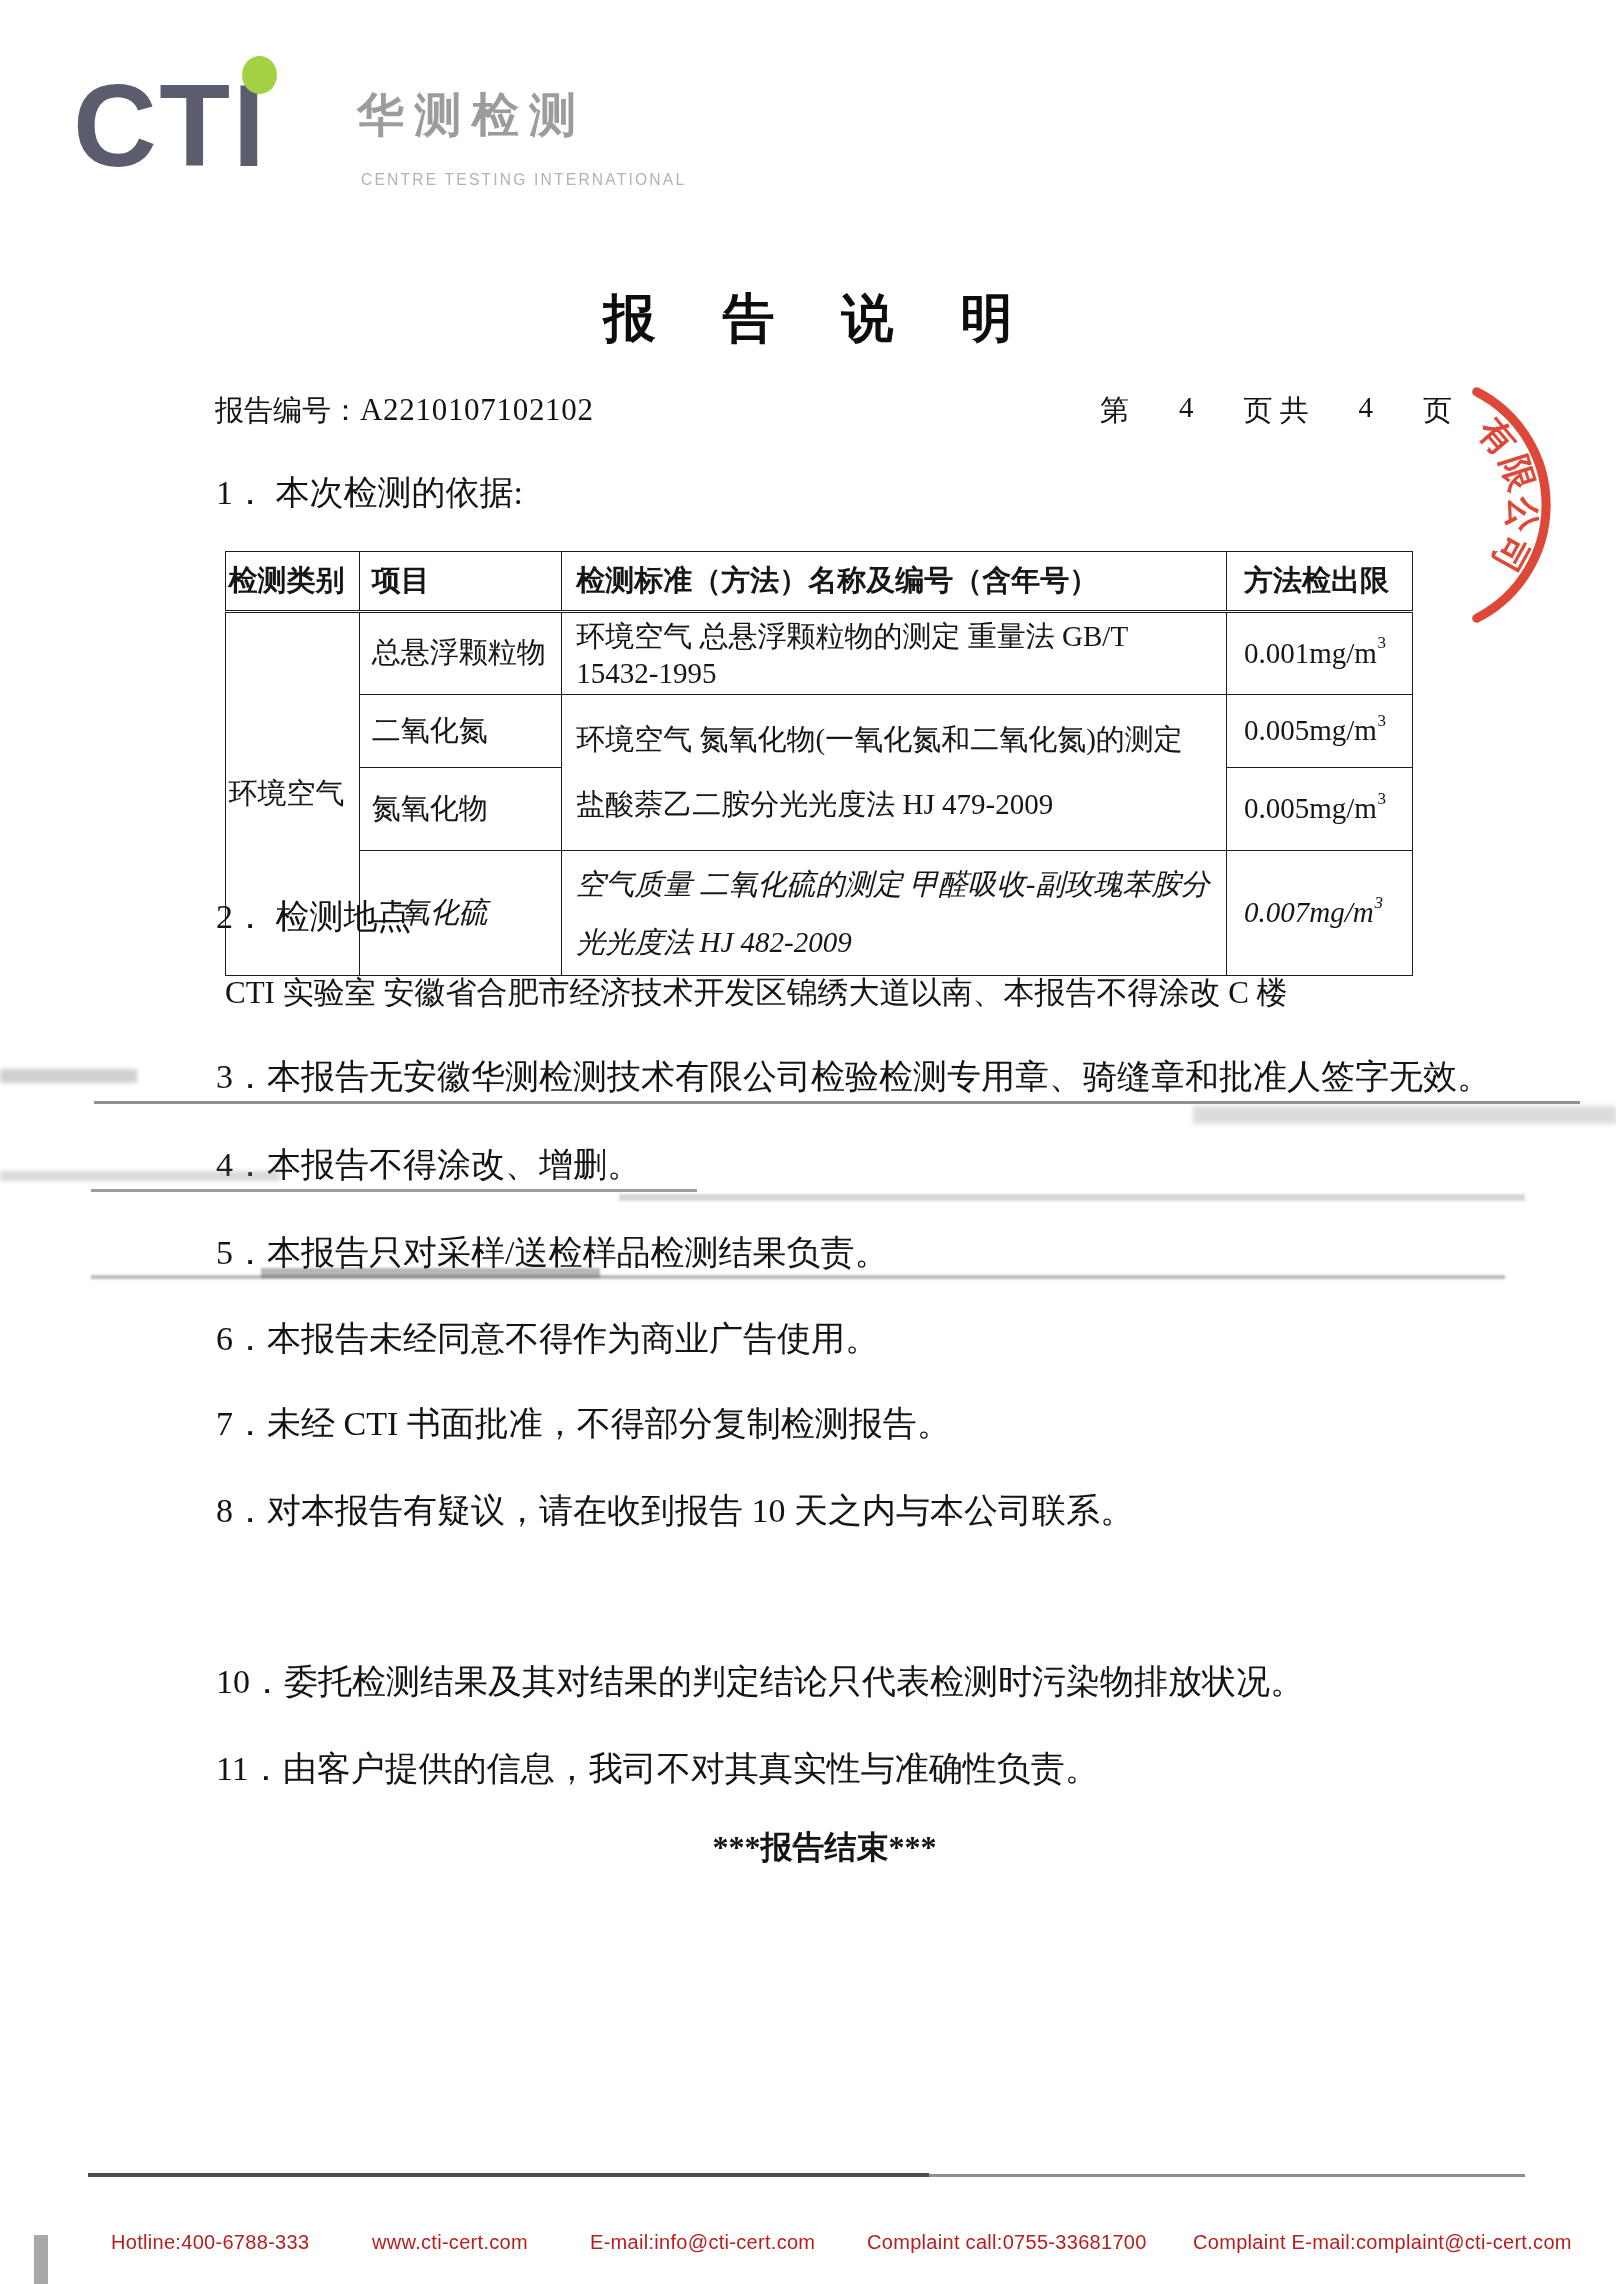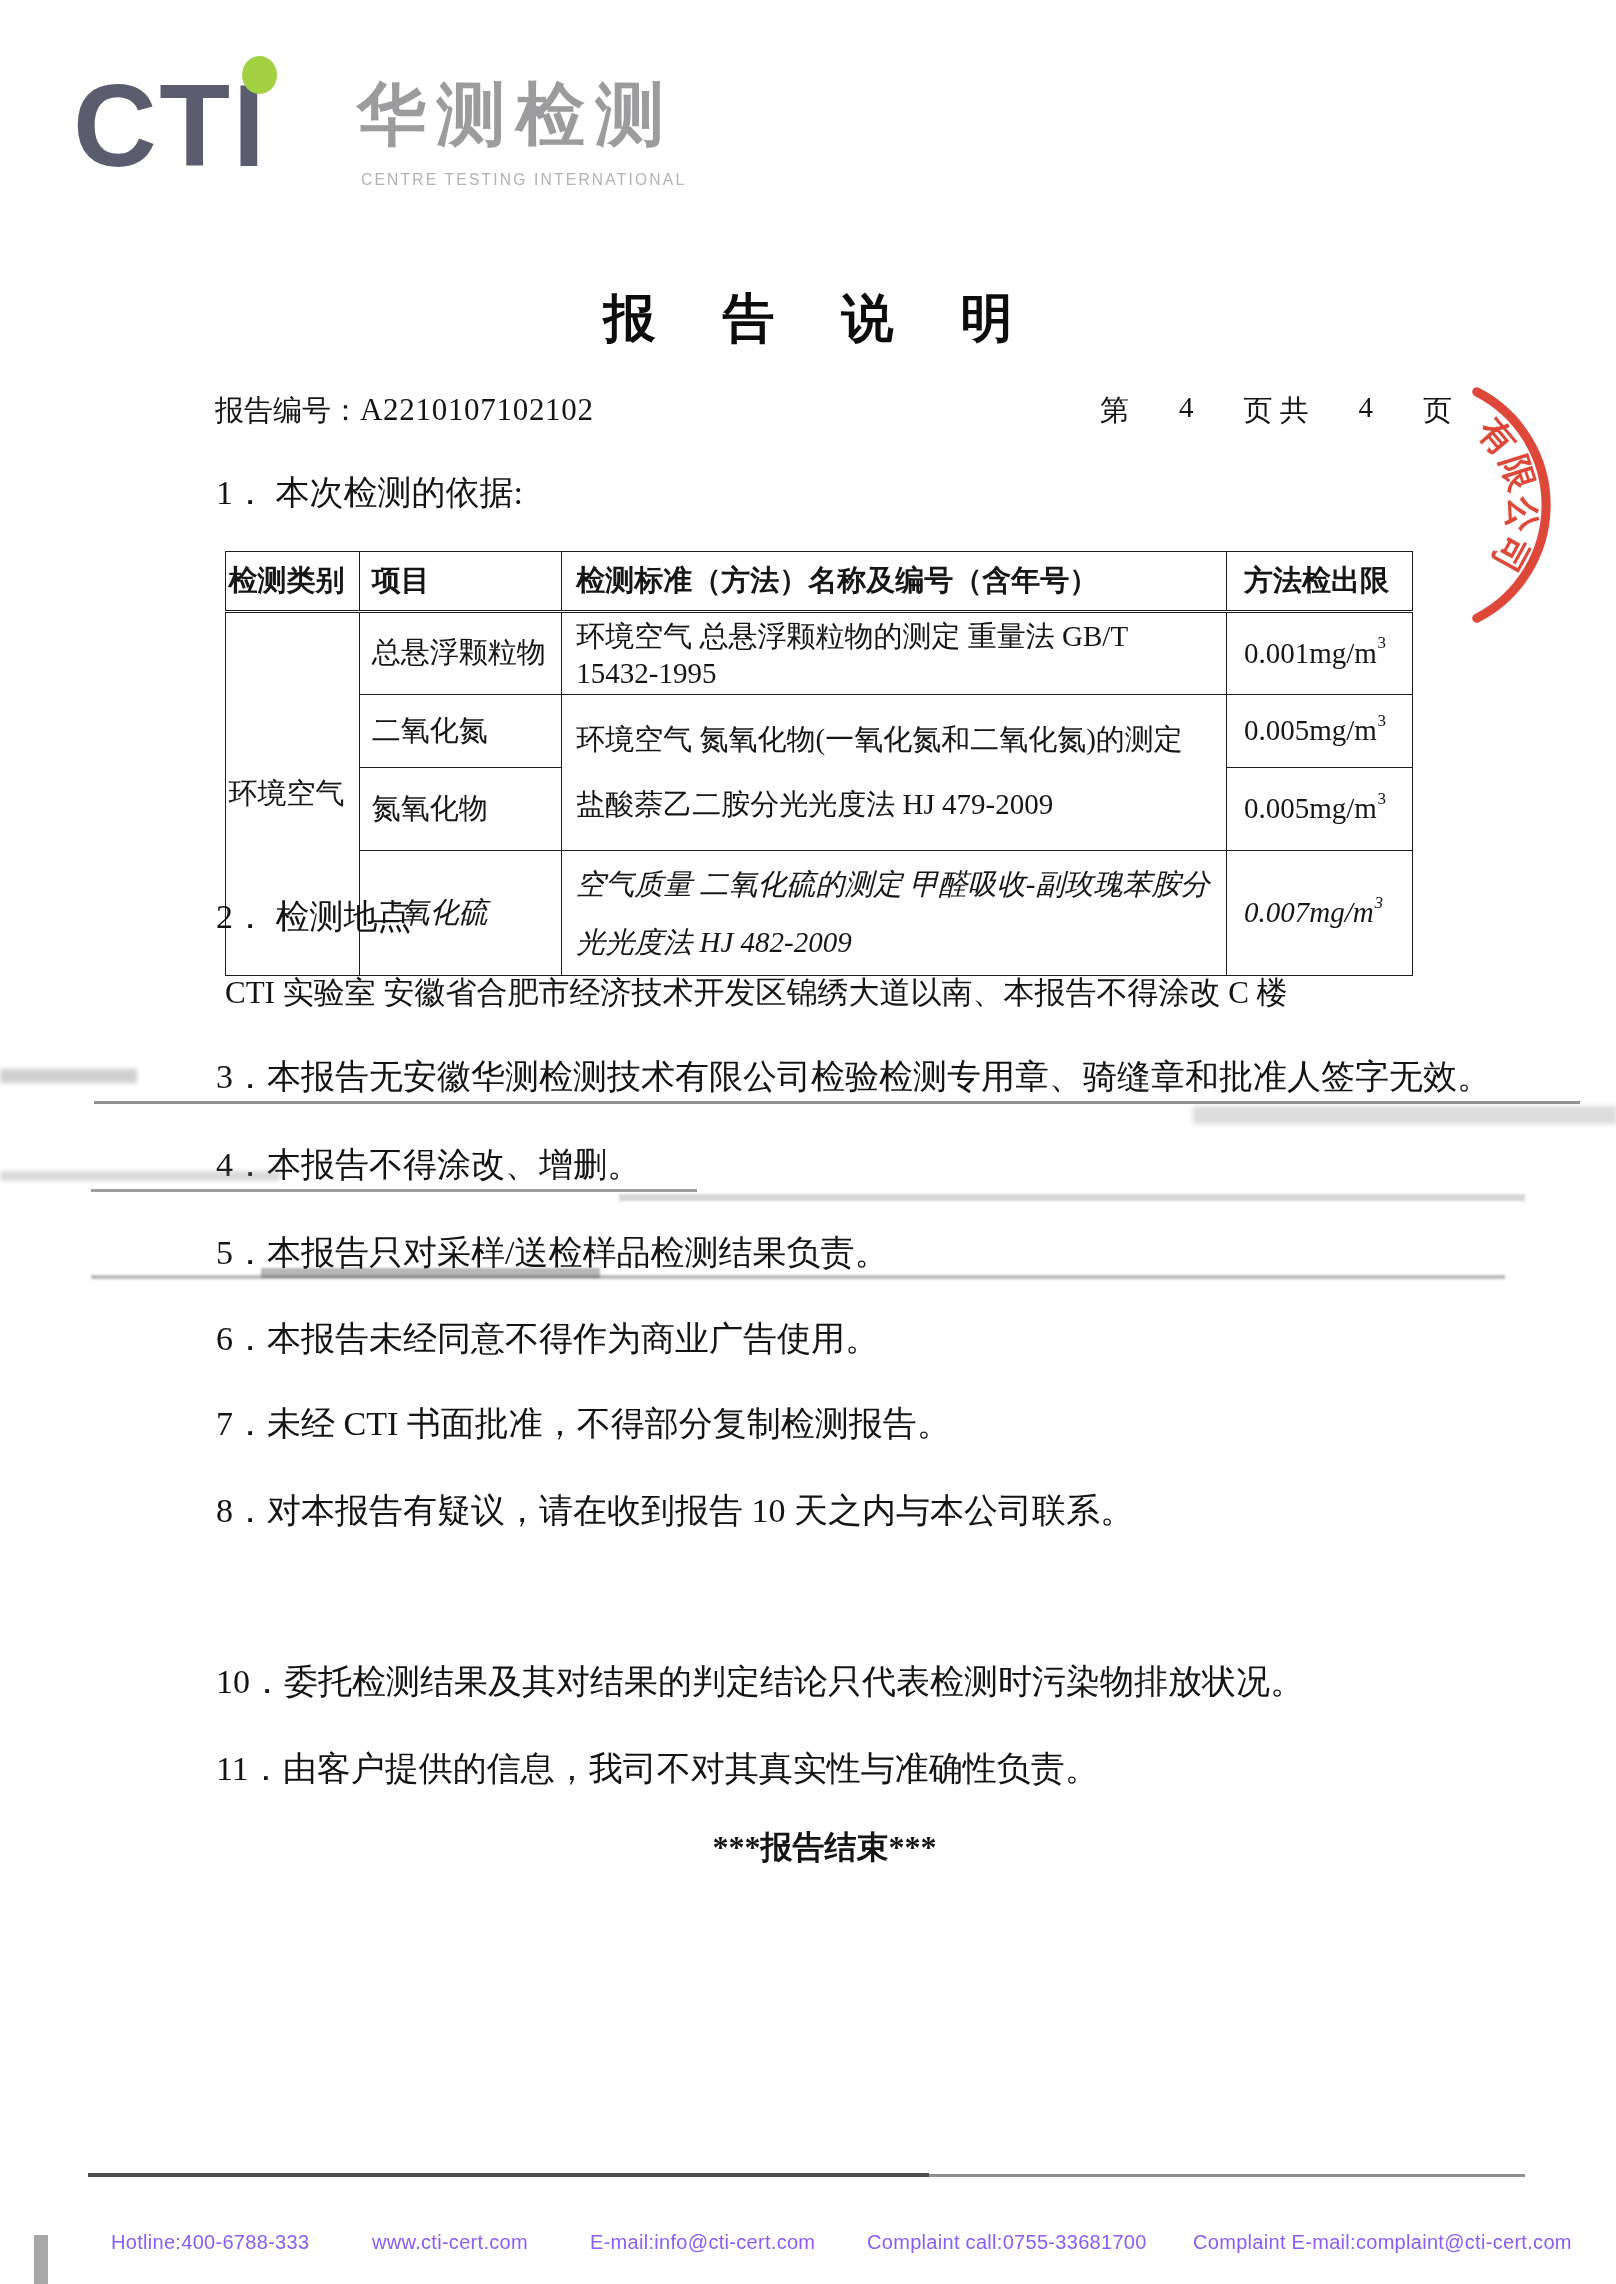--- a/index.html
+++ b/index.html
@@ -16,22 +16,22 @@
     position:absolute;left:73px;top:68px;
     font-family:"Liberation Sans","DejaVu Sans",sans-serif;
     font-weight:bold;font-size:116px;line-height:1;
     letter-spacing:2.6px;color:#5b5d6e;
   }
   .logo-dot{
     position:absolute;left:242px;top:56px;width:35px;height:38px;
     background:#a2d244;border-radius:50%;
   }
   .logo-cn{
-    position:absolute;left:357px;top:78px;
-    font-size:69px;line-height:1.1;font-weight:600;
+    position:absolute;left:357px;top:90px;
+    font-size:47px;line-height:1.1;font-weight:600;
     letter-spacing:10.4px;color:#9c9c9e;
   }
   .logo-tagline{
     position:absolute;left:361px;top:171px;
     font-family:"Liberation Sans","DejaVu Sans",sans-serif;
     font-size:15.6px;letter-spacing:2.2px;color:#b2b2b4;
   }
   
   .doc-title{
     position:absolute;left:0;top:284px;width:1616px;
@@ -71,21 +71,21 @@
   .std-table .c-lim{padding-left:17px;}
   .std-table .merged{line-height:2.25;}
   .std-table .twoline{line-height:2.0;}
   .std-table sup{font-size:17px;line-height:0;position:relative;top:-3.9px;margin-left:0.7px;}
   
   .stamp{position:absolute;left:1303px;top:365px;opacity:.93;mix-blend-mode:multiply;}
   
   .footer-item{
     position:absolute;top:2231px;
     font-family:"Liberation Sans","DejaVu Sans",sans-serif;
-    font-size:20px;color:#8b5cf6;letter-spacing:0.3px;white-space:nowrap;
+    font-size:20px;color:#b91c1c;letter-spacing:0.3px;white-space:nowrap;
   }
   
   .artifact{position:absolute;pointer-events:none;}
   .a-footline1{left:88px;top:2173px;width:841px;height:3.9px;background:#4d4d4d;filter:blur(0.7px);}
   .a-footline2{left:929px;top:2174px;width:596px;height:3.3px;background:#8f8f8f;filter:blur(0.7px);}
   .a-ul3{left:94px;top:1101px;width:1486px;height:3.3px;background:rgba(55,55,55,.55);filter:blur(0.7px);}
   .a-ul4{left:91px;top:1189px;width:606px;height:3.3px;background:rgba(60,60,60,.5);filter:blur(0.7px);}
   .a-ul5{left:91px;top:1275px;width:1414px;height:3.9px;background:rgba(80,80,80,.38);filter:blur(1.3px);}
   .a-sm1{left:1193px;top:1106px;width:424px;height:18px;background:rgba(145,145,145,.32);filter:blur(2.6px);}
   .a-sm2{left:0;top:1069px;width:137px;height:14.3px;background:rgba(120,120,120,.35);filter:blur(2px);}

